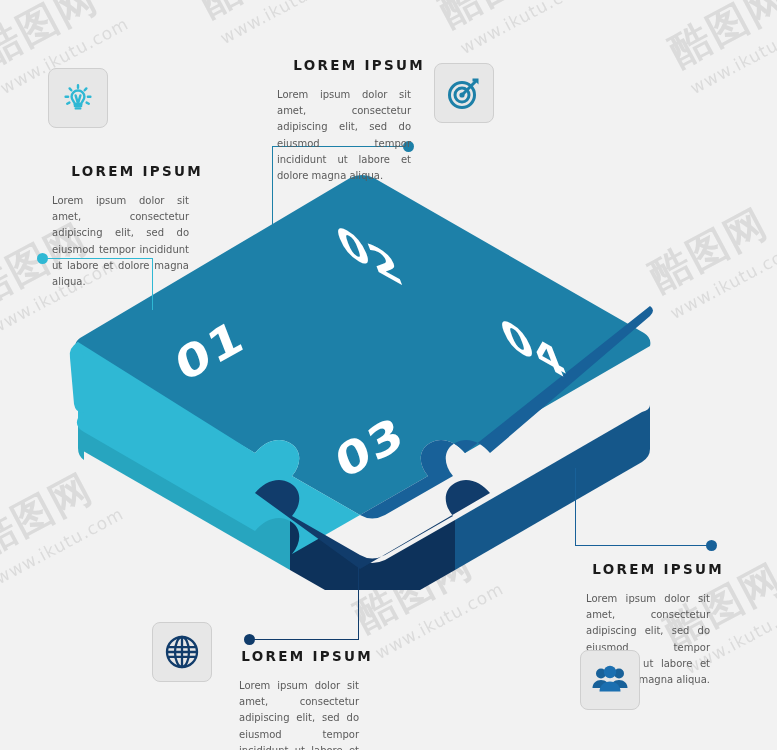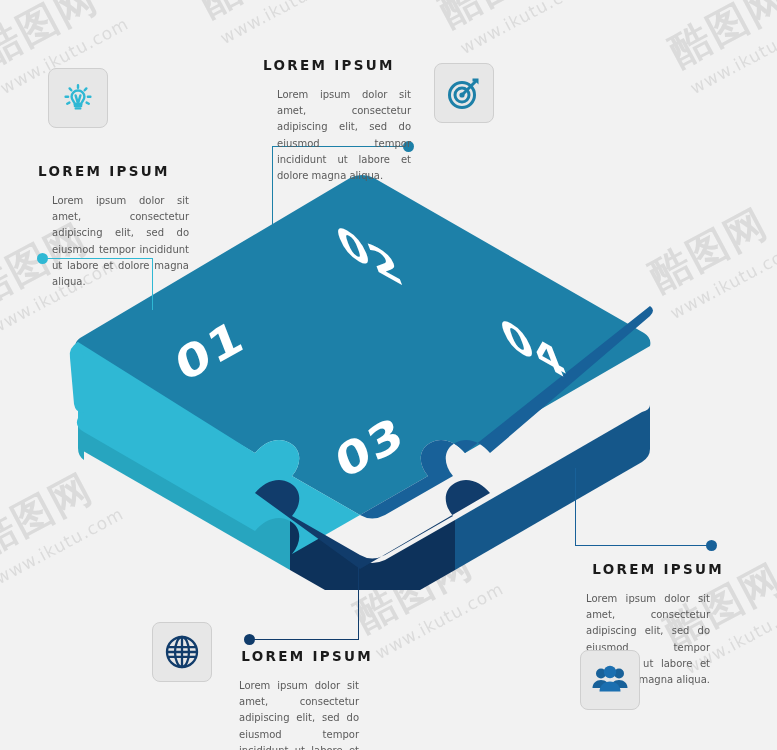--- a/index.html
+++ b/index.html
@@ -46,20 +46,21 @@
 
   
   .block { position: absolute; z-index: 8; }
   .block h3 {
     margin: 0 0 9px 0;
     font-size: 13.5px;
     font-weight: bold;
     letter-spacing: 2.3px;
     color: #1b1b1b;
     font-family: "DejaVu Sans", sans-serif;
+    text-align: right;
   }
   .block p {
     margin: 14px;
     font-size: 10px;
     line-height: 1.62;
     color: #5b5b5b;
     text-align: justify;
     font-family: "DejaVu Sans", sans-serif;
   }
   .block.right-al { text-align: right; }

